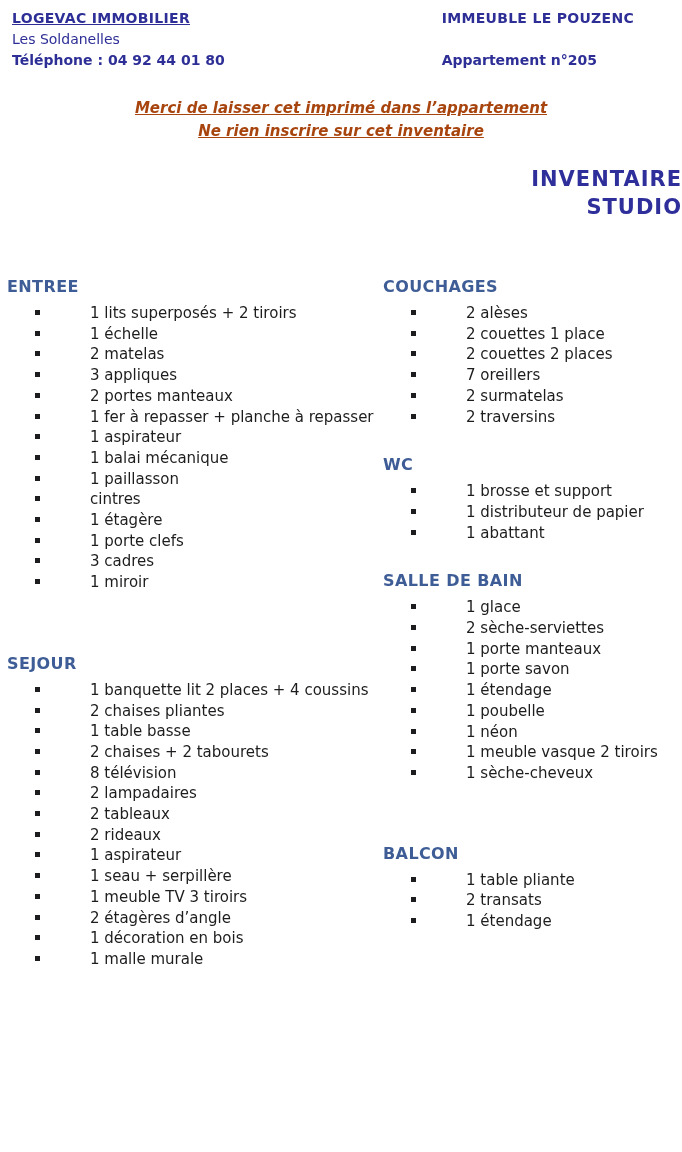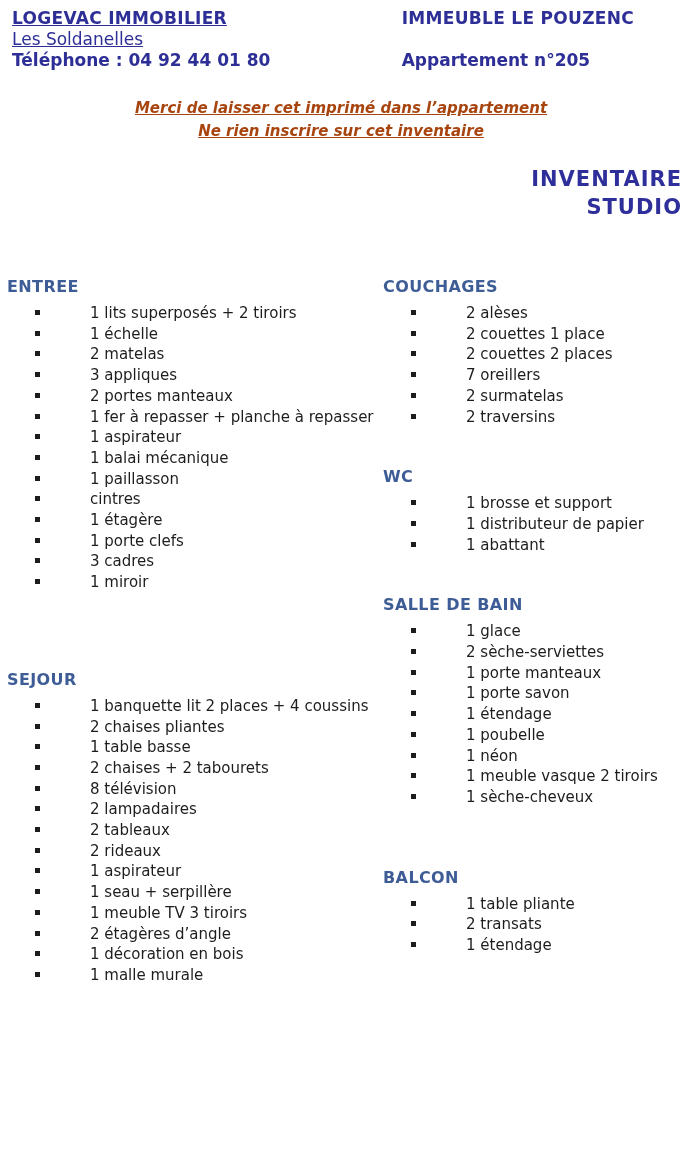--- a/index.html
+++ b/index.html
@@ -13,23 +13,23 @@
     color: #1d1d1f;
     overflow: hidden;
   }
   
   .header {
     display: flex;
     justify-content: space-between;
     align-items: flex-start;
     padding: 8px 48px 0 12px;
   }
-  .header-left, .header-right { font-size: 17px; line-height: 21px; color: #2e2f96; }
+  .header-left, .header-right { font-size: 14px; line-height: 21px; color: #2e2f96; }
   .company-name { font-weight: bold; text-decoration: underline; letter-spacing: .3px; }
-  .address-line { font-weight: normal; text-decoration: underline; }
+  .address-line { font-weight: normal; }
   .phone-line { font-weight: bold; }
   .building-name { font-weight: bold; letter-spacing: .3px; }
   .apartment-line { font-weight: bold; margin-top: 21px; }
   
   .notice {
     margin-top: 26px;
     text-align: center;
     font-size: 15px;
     line-height: 23px;
     color: #a8450f;
@@ -49,23 +49,23 @@
   }
   
   .columns {
     display: flex;
     margin-top: 56px;
     padding-left: 7px;
   }
   .col { display: flex; flex-direction: column; }
   .col-left  { width: 376px; }
   .col-right { width: 294px; }
-  .section { margin-top: 40px; }
+  .section { margin-top: 28px; }
   .col .section:first-child { margin-top: 0; }
-  .col-left  .section:nth-child(2) { margin-top: 77px; }
+  .col-left  .section:nth-child(2) { margin-top: 61px; }
   .col-right .section:nth-child(4) { margin-top: 60px; }
   .section-heading {
     font-size: 16px;
     font-weight: bold;
     color: #3e5d96;
     letter-spacing: .4px;
     margin-bottom: 7px;
   }
   .item-list { list-style: none; }
   .item {

